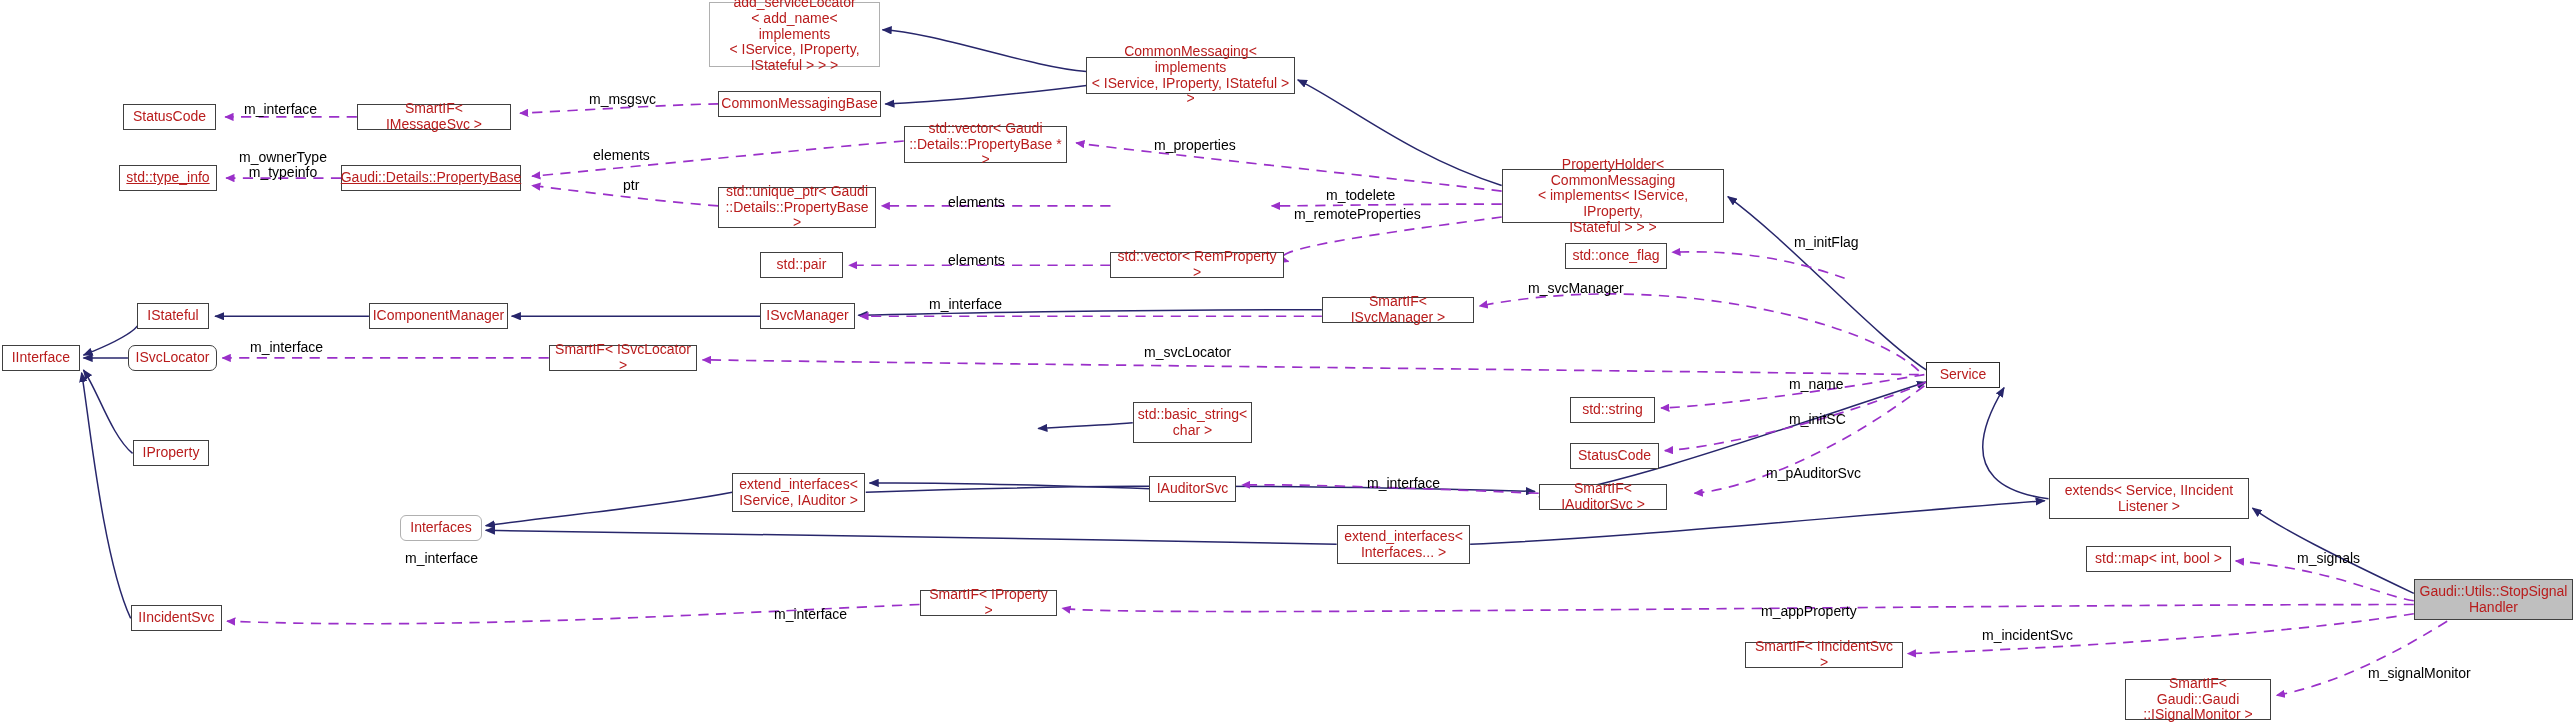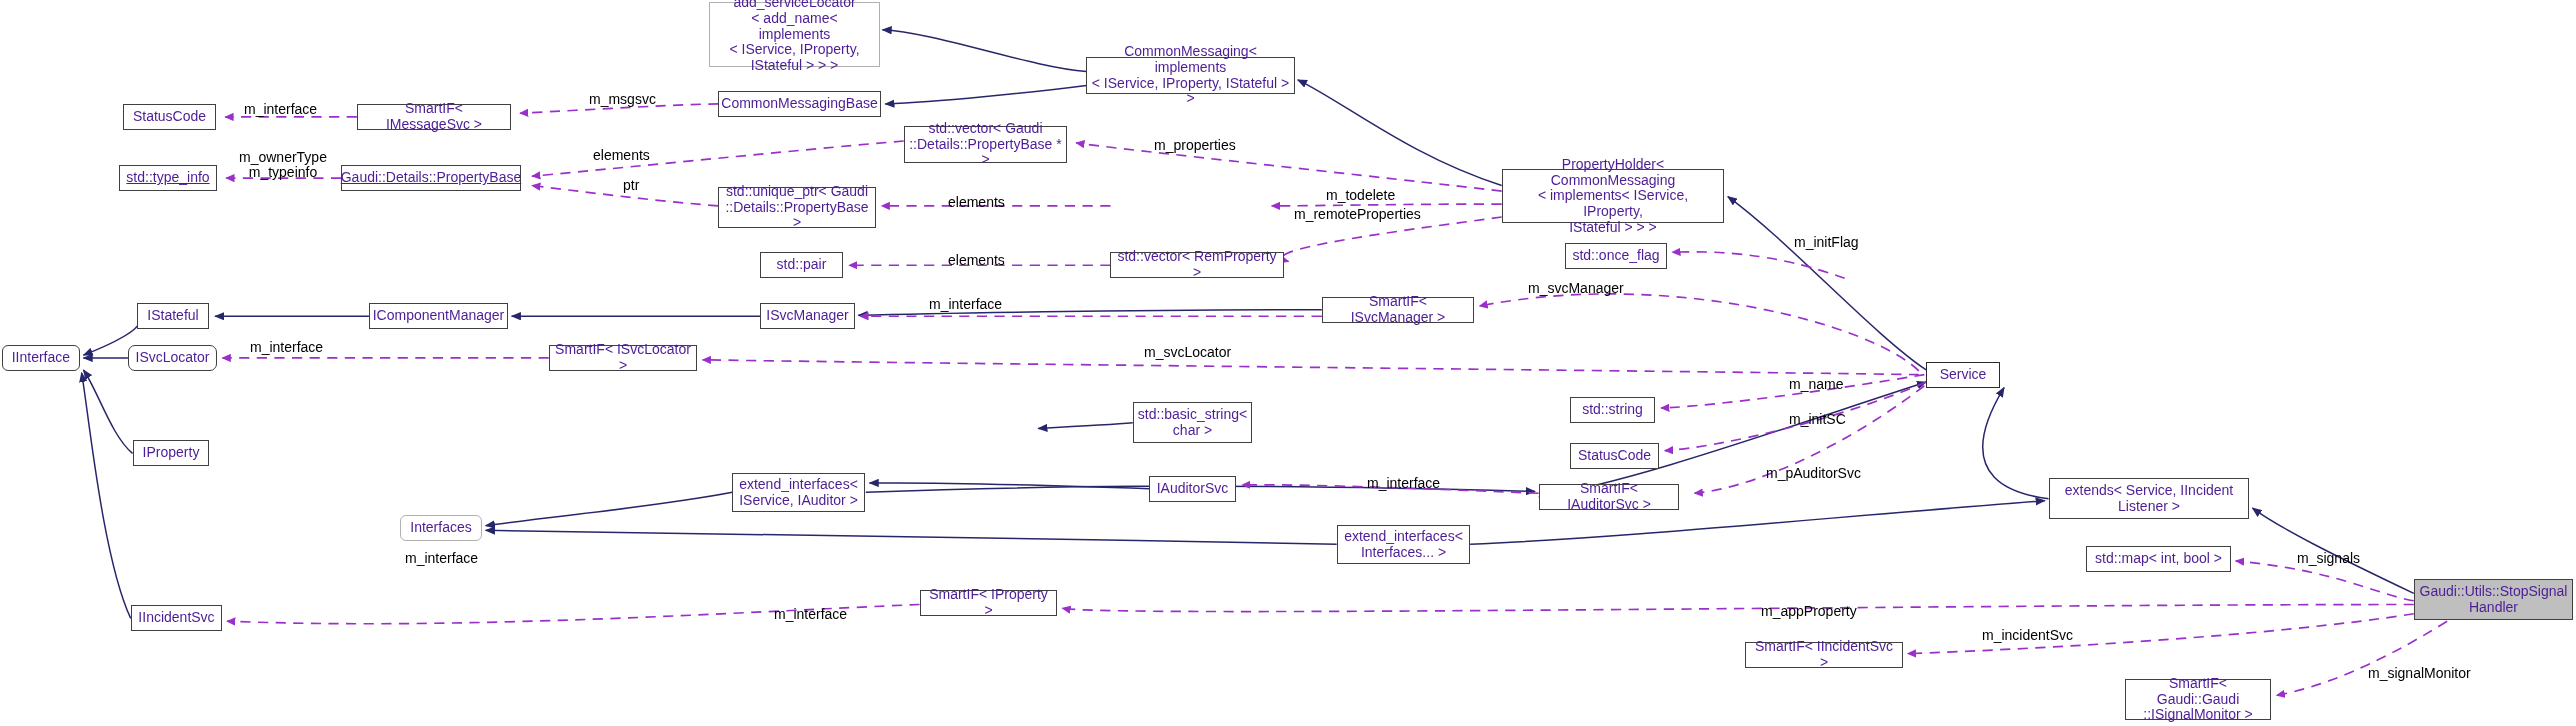--- a/index.html
+++ b/index.html
@@ -8,21 +8,21 @@
   svg#edges{position:absolute;left:0;top:0;width:2576px;height:727px;pointer-events:none;}
   .node{
     position:absolute;
     box-sizing:border-box;
     background:#ffffff;
     border:0.9px solid #2b2b2b;
     display:flex;align-items:center;justify-content:center;
     text-align:center;
     font-size:14px;
     line-height:1.12;
-    color:#4c1d95;
+    color:#b91c1c;
     padding:0.9px 3.7px;
     white-space:pre-line;
     z-index:3;
   }
   .node.thick{border:1.9px solid #404040;}
   .node.light{border:0.9px solid #b0b0b0;}
   .node.current{background:#bfbfbf;border:1.9px solid #404040;}
   .edge-label{
     position:absolute;
     font-size:14px;
@@ -116,33 +116,33 @@
 IStateful &gt; &gt; &gt;</div>
   <div class="node thick" style="left:718px;top:187px;width:158px;height:41px;">std::unique_ptr&lt; Gaudi
 ::Details::PropertyBase &gt;</div>
   <div class="node thick" style="left:1565px;top:243px;width:102px;height:26px;">std::once_flag</div>
   <div class="node thick" style="left:760px;top:252px;width:83px;height:26px;">std::pair</div>
   <div class="node thick" style="left:1110px;top:252px;width:174px;height:26px;">std::vector&lt; RemProperty &gt;</div>
   <div class="node thick" style="left:137px;top:303px;width:72px;height:26px;">IStateful</div>
   <div class="node thick" style="left:369px;top:303px;width:139px;height:26px;">IComponentManager</div>
   <div class="node thick" style="left:760px;top:303px;width:95px;height:26px;">ISvcManager</div>
   <div class="node thick" style="left:1322px;top:297px;width:152px;height:26px;">SmartIF&lt; ISvcManager &gt;</div>
-  <div class="node thick" style="left:1.9px;top:345px;width:78px;height:26px;border-radius:6px;">IInterface</div>
+  <div class="node thick" style="left:1.9px;top:345px;width:78px;height:26px;">IInterface</div>
   <div class="node thick" style="left:128px;top:345px;width:89px;height:26px;border-radius:7px;">ISvcLocator</div>
   <div class="node thick" style="left:549px;top:345px;width:148px;height:26px;">SmartIF&lt; ISvcLocator &gt;</div>
   <div class="node" style="left:1926px;top:362px;width:74px;height:26px;">Service</div>
   <div class="node thick" style="left:1133px;top:402px;width:119px;height:41px;">std::basic_string&lt;
 char &gt;</div>
   <div class="node thick" style="left:1570px;top:397px;width:85px;height:26px;">std::string</div>
   <div class="node thick" style="left:133px;top:440px;width:76px;height:26px;">IProperty</div>
   <div class="node thick" style="left:1570px;top:443px;width:89px;height:26px;">StatusCode</div>
   <div class="node thick" style="left:732px;top:473px;width:133px;height:39px;">extend_interfaces&lt;
 IService, IAuditor &gt;</div>
   <div class="node thick" style="left:1149px;top:476px;width:87px;height:26px;">IAuditorSvc</div>
-  <div class="node thick" style="left:1539px;top:484px;width:140px;height:26px;">SmartIF&lt; IAuditorSvc &gt;</div>
+  <div class="node thick" style="left:1539px;top:484px;width:128px;height:26px;">SmartIF&lt; IAuditorSvc &gt;</div>
   <div class="node thick" style="left:2049px;top:478px;width:200px;height:41px;">extends&lt; Service, IIncident
 Listener &gt;</div>
   <div class="node light" style="left:400px;top:515px;width:82px;height:26px;border-radius:6px;">Interfaces</div>
   <div class="node thick" style="left:1337px;top:525px;width:133px;height:39px;">extend_interfaces&lt;
 Interfaces... &gt;</div>
   <div class="node thick" style="left:2086px;top:546px;width:145px;height:26px;">std::map&lt; int, bool &gt;</div>
   <div class="node current" style="left:2414px;top:579px;width:159px;height:41px;">Gaudi::Utils::StopSignal
 Handler</div>
   <div class="node thick" style="left:920px;top:590px;width:137px;height:26px;">SmartIF&lt; IProperty &gt;</div>
   <div class="node thick" style="left:131px;top:605px;width:91px;height:26px;">IIncidentSvc</div>

